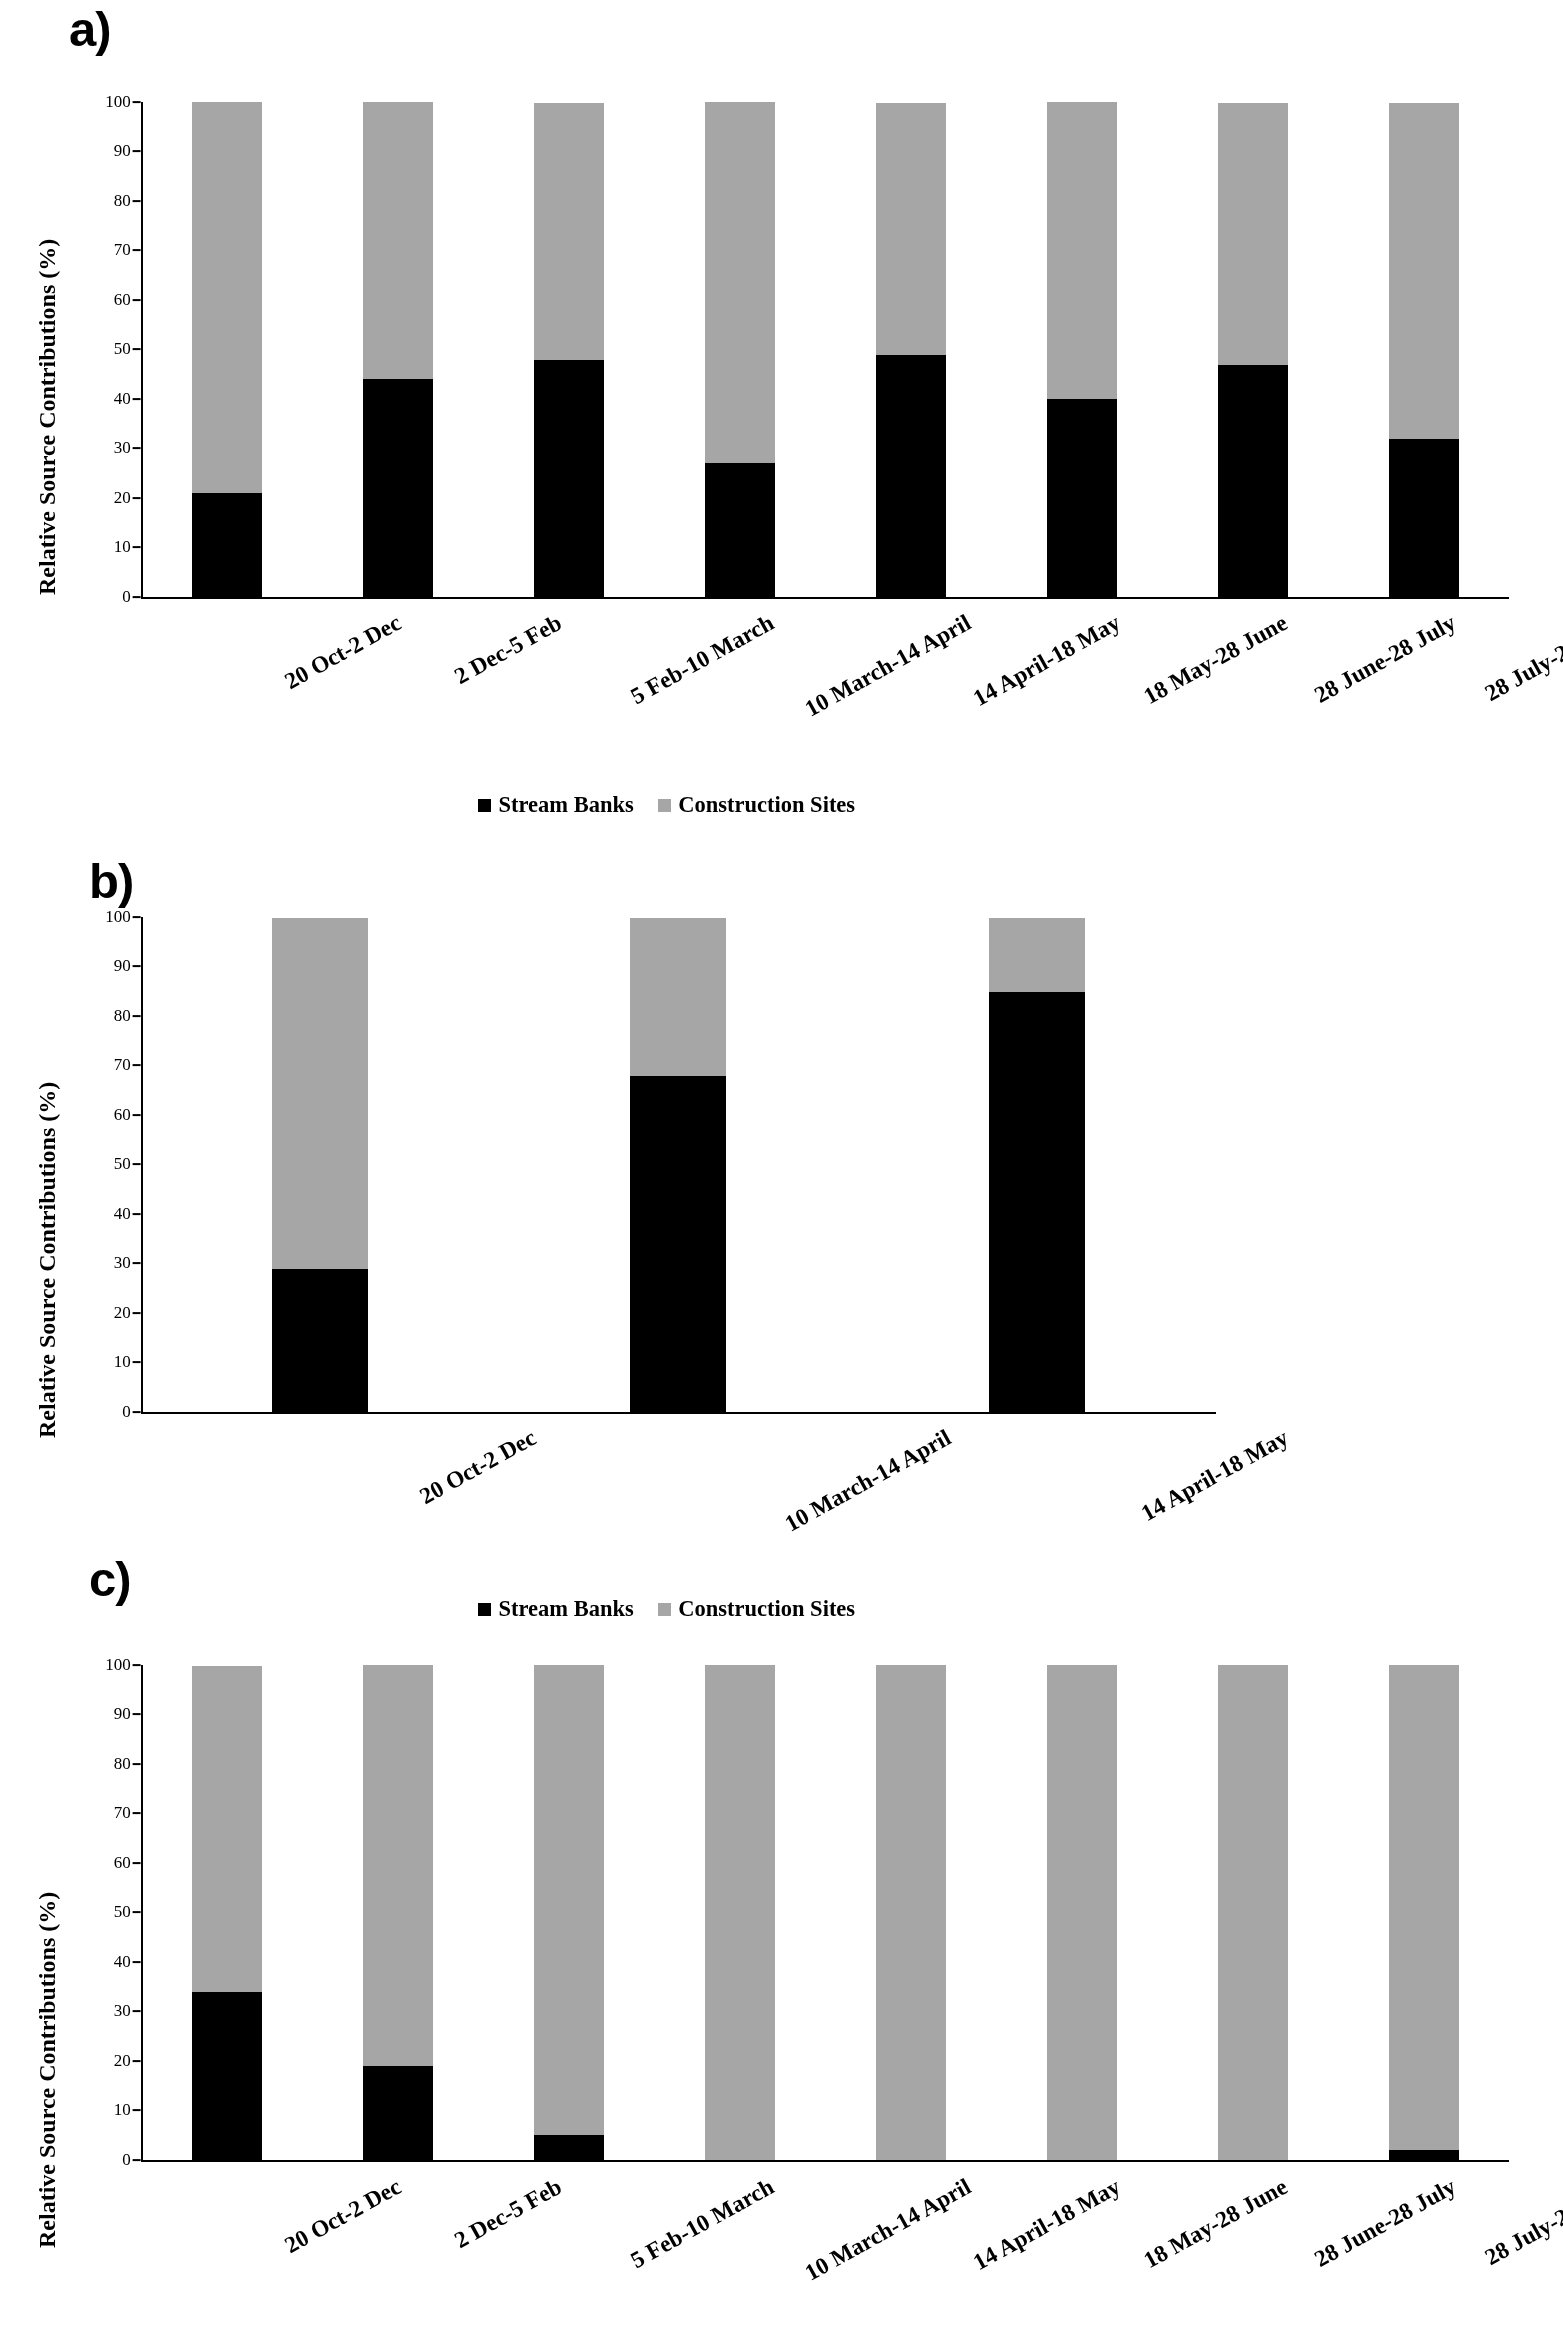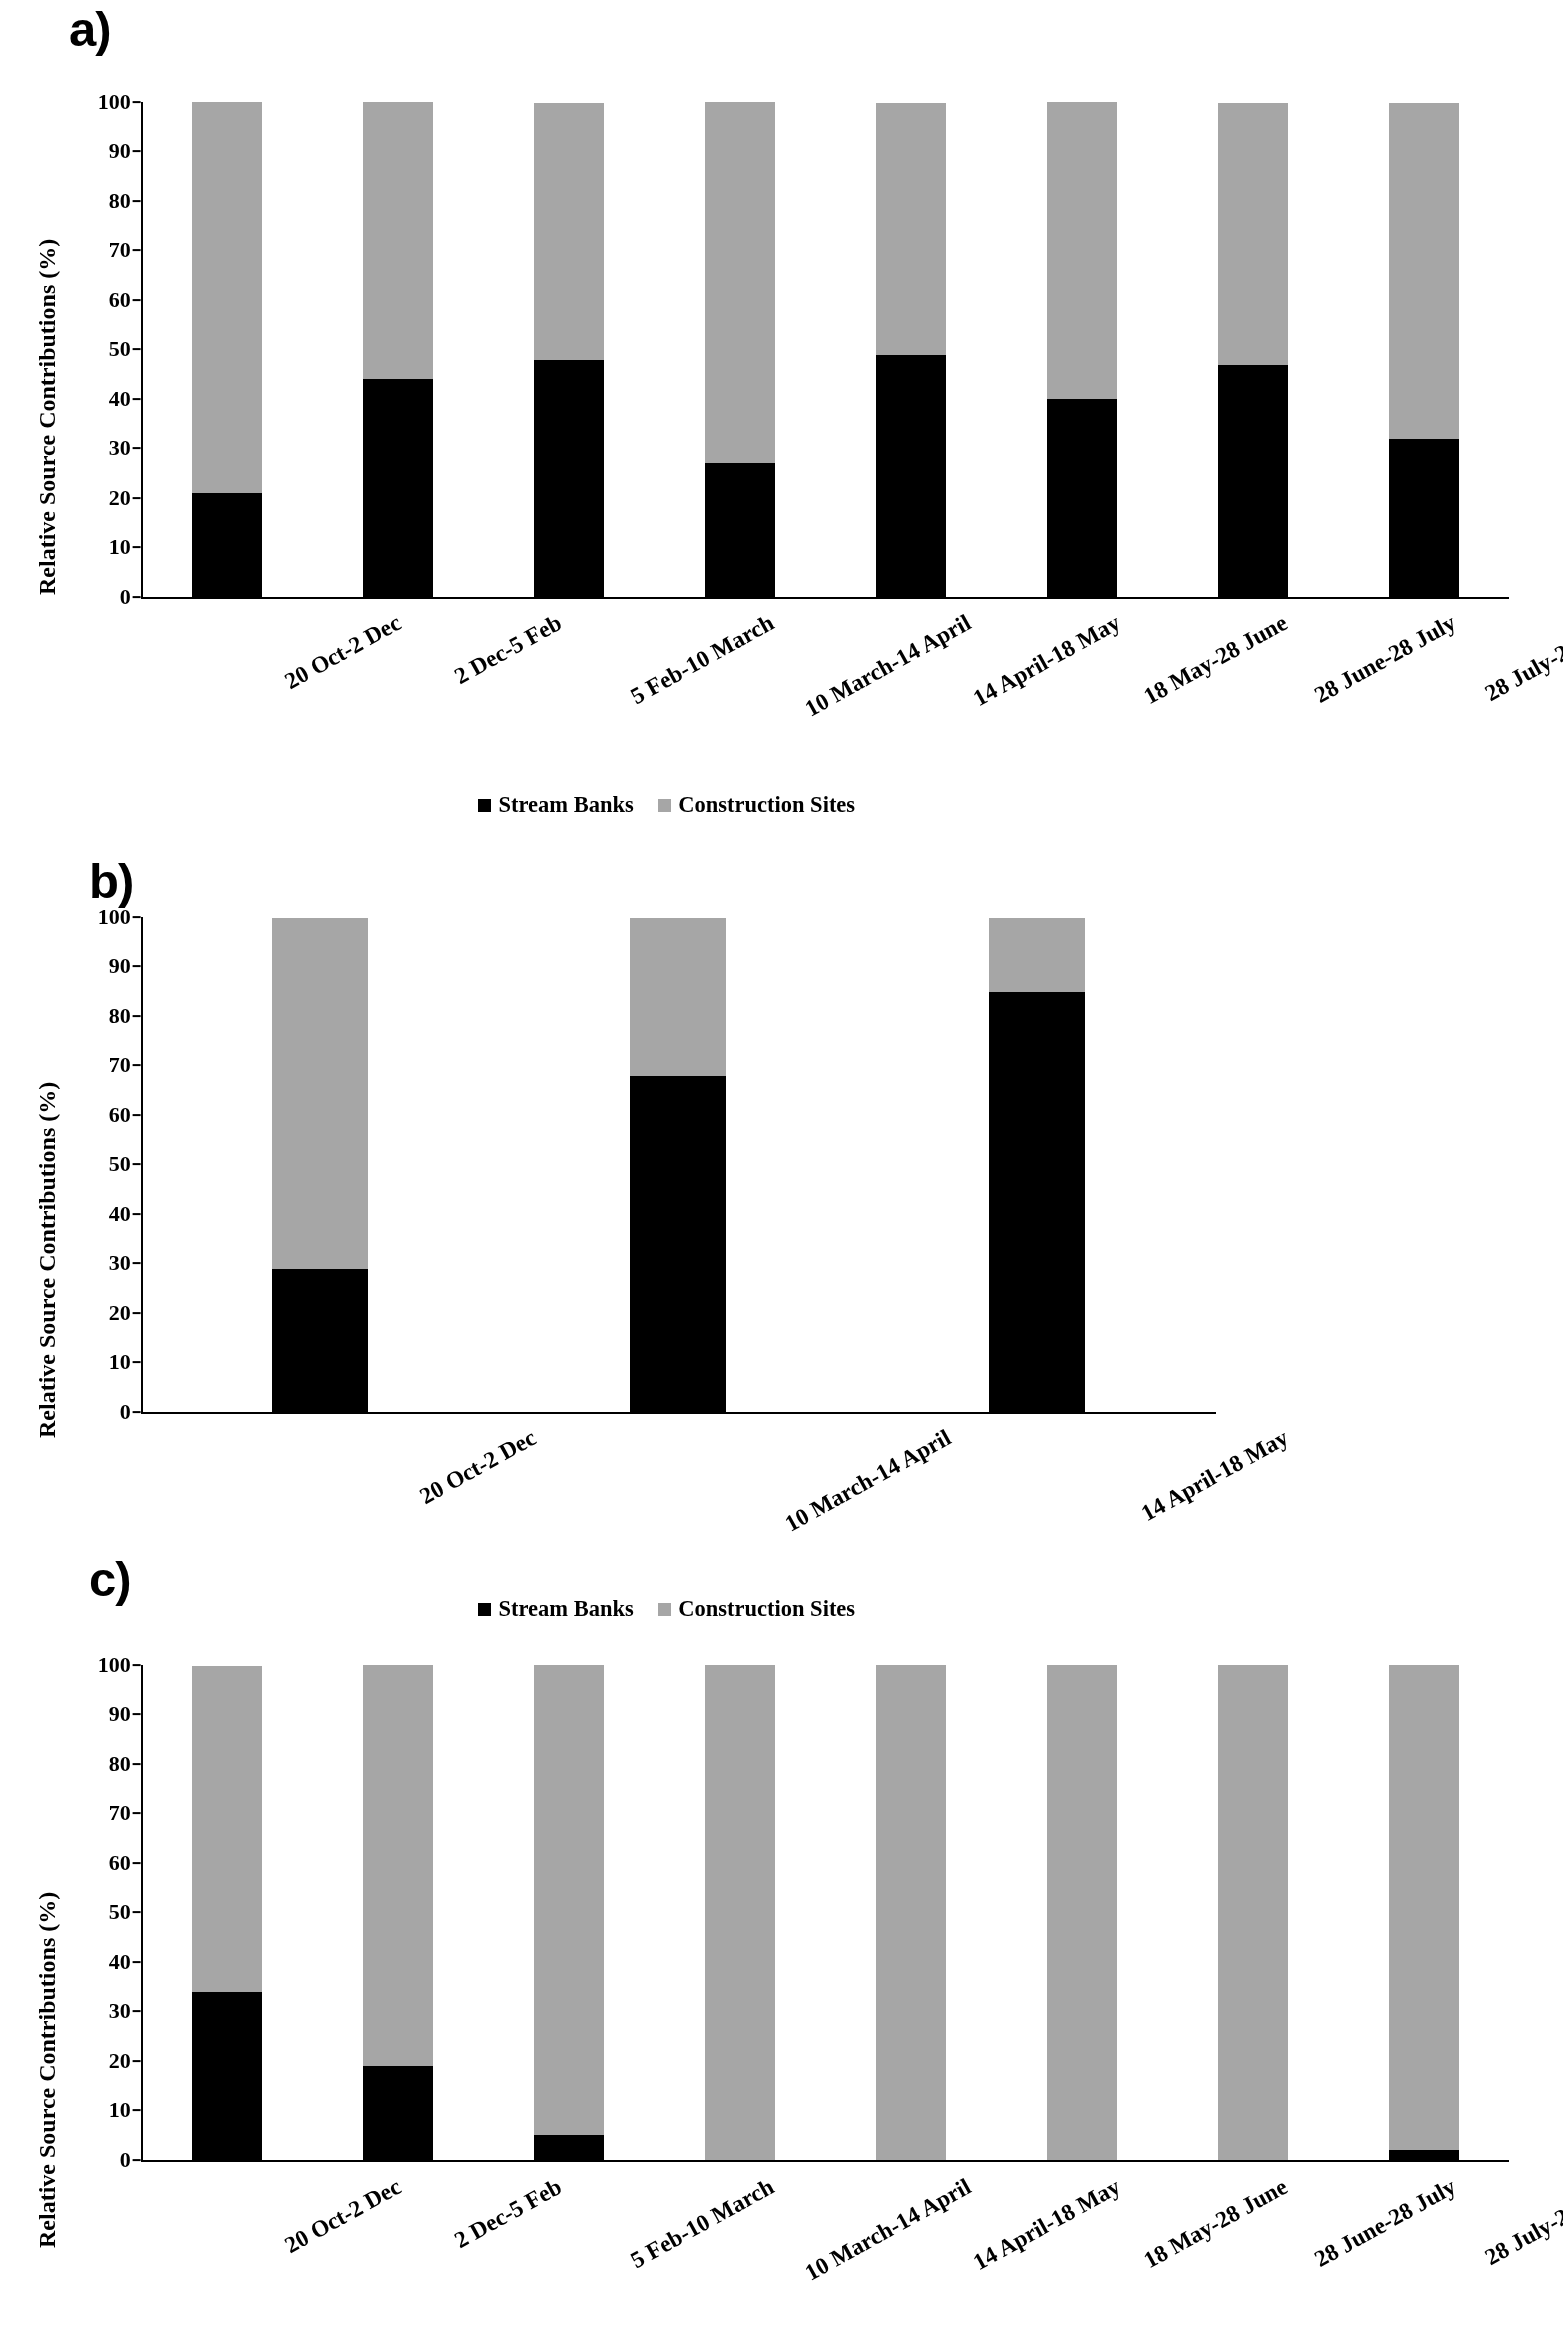--- a/index.html
+++ b/index.html
@@ -65,22 +65,22 @@
     position: absolute;
     top: 0;
     width: 100%;
     height: 100%;
   }
   .tick {
     position: absolute;
     right: 100%;
     transform: translateY(-50%);
     font-family: "Liberation Serif", serif;
-    font-weight: bold;
-    font-size: 22px;
+    font-weight: normal;
+    font-size: 17px;
     padding-right: 10.3px;
     white-space: nowrap;
   }
   .tick-mark {
     position: absolute;
     left: 0;
     width: 8.4px;
     height: 1.9px;
     background: #000;
     transform: translate(-8.4px, -0.9px);

